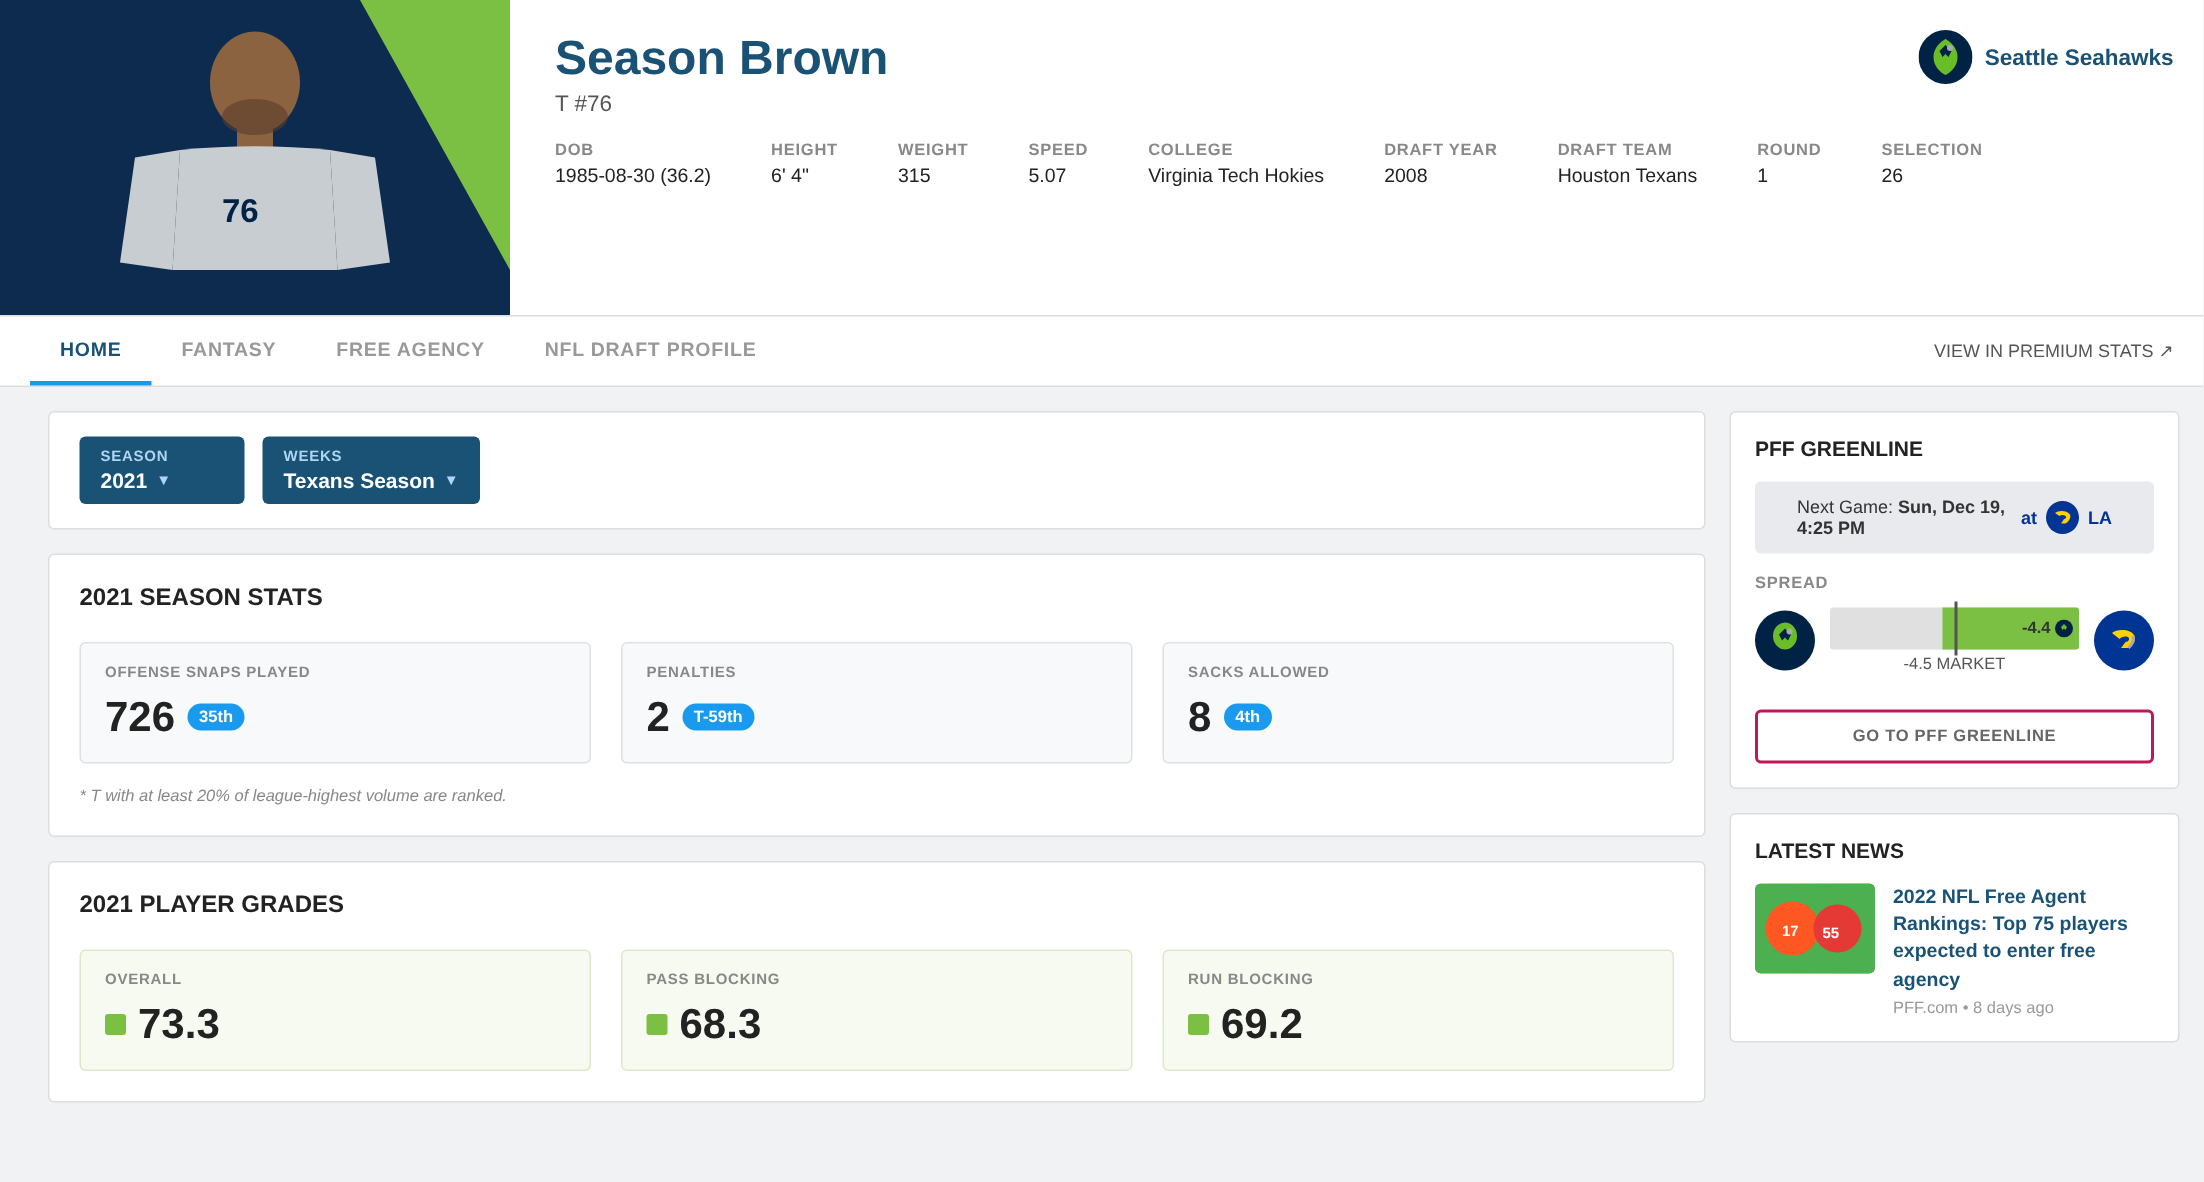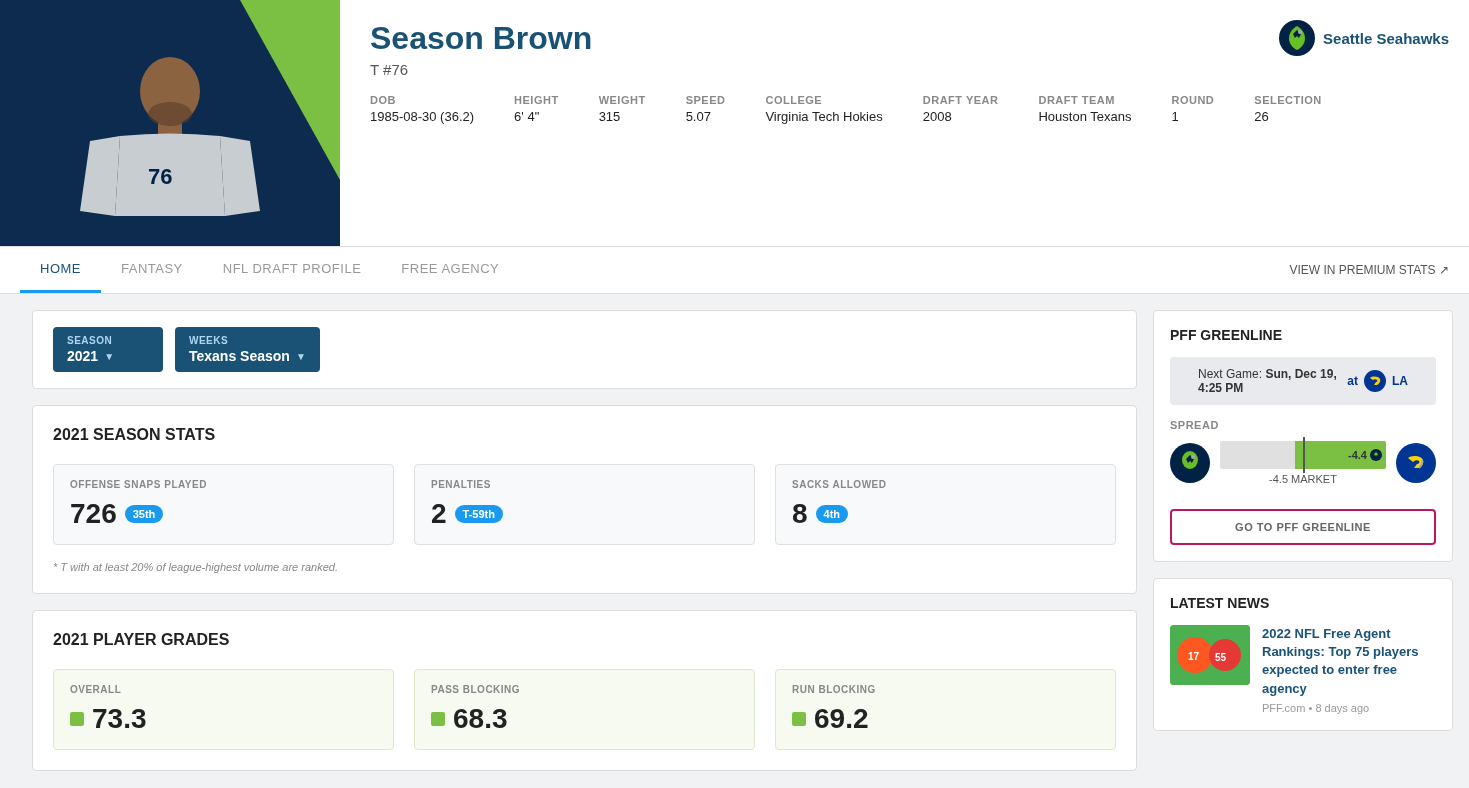--- a/index.html
+++ b/index.html
@@ -67,21 +67,21 @@
       padding: 0 20px;
       justify-content: space-between;
     }
     .nav-tabs-left {
       display: flex;
       gap: 0;
     }
     .nav-tab {
       padding: 14px 20px;
       font-size: 13px;
-      font-weight: 400;
+      font-weight: 700;
       color: #999;
       cursor: pointer;
       text-transform: uppercase;
       letter-spacing: 0.5px;
       border-bottom: 3px solid transparent;
       text-decoration: none;
     }
     .nav-tab.active {
       color: #1a5276;
       border-bottom: 3px solid #1a9aef;
@@ -425,21 +425,21 @@
       margin-bottom: 4px;
     }
     .news-meta {
       font-size: 11px;
       color: #999;
     }
 
     
     .player-photo-area {
       width: 340px;
-      height: 246px;
+      height: 210px;
       background: #0d2b4e;
       position: relative;
       overflow: hidden;
       flex-shrink: 0;
     }
     .green-triangle {
       position: absolute;
       top: 0;
       right: 0;
       width: 0;
@@ -525,22 +525,22 @@
       <circle cx="21" cy="12" r="2" fill="#a8a9ad"></circle>
     </svg>
     <span>Seattle Seahawks</span>
   </div>
 </div>
 
 <div class="nav-tabs">
   <div class="nav-tabs-left">
     <a class="nav-tab active">HOME</a>
     <a class="nav-tab">FANTASY</a>
+    <a class="nav-tab">FREE AGENCY</a>
     <a class="nav-tab">NFL DRAFT PROFILE</a>
-    <a class="nav-tab">FREE AGENCY</a>
   </div>
   <div class="view-premium">
     <span>VIEW IN PREMIUM STATS ↗</span>
   </div>
 </div>
 
 <div class="main-content">
 
   <div class="left-panel">
 

